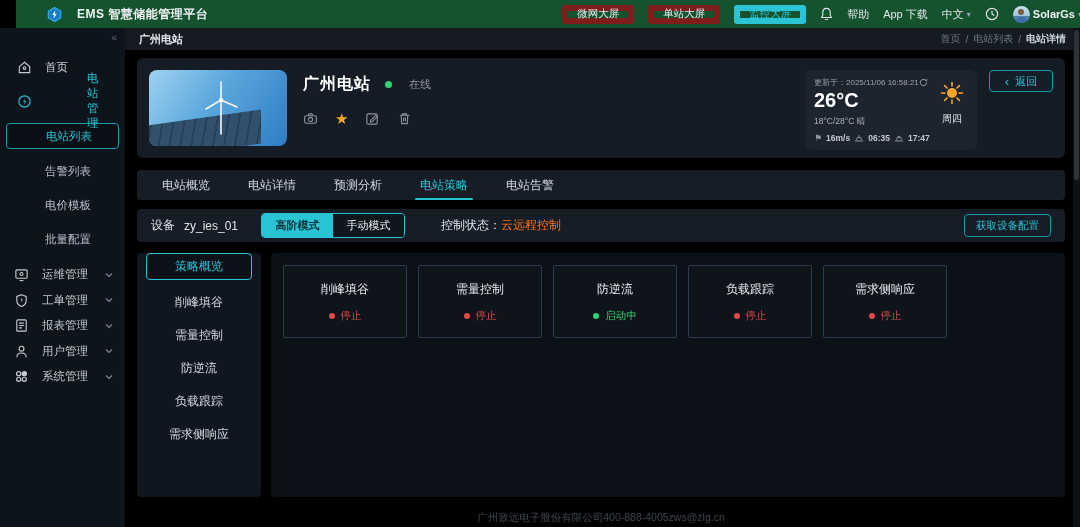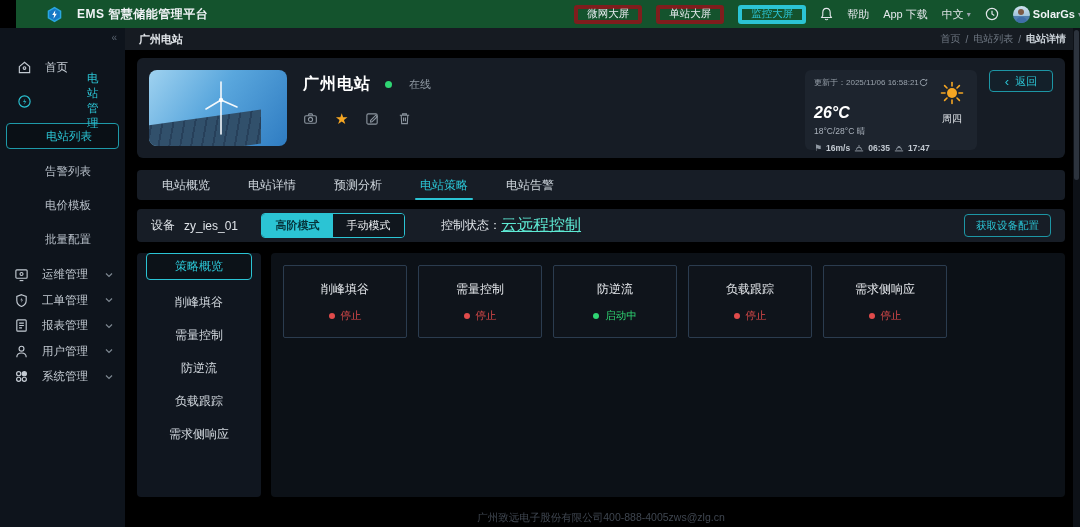--- a/index.html
+++ b/index.html
@@ -11,21 +11,21 @@
     position:relative;
     -webkit-font-smoothing:antialiased;
   }
   svg { display:block; }
 
   
   .topbar{position:absolute;top:0;left:16px;width:1080px;height:28px;background:#14532d;display:flex;align-items:center;z-index:20;}
   .logo{width:17px;height:17px;margin-left:30px;}
   .app-title{margin-left:14px;font-size:12px;font-weight:bold;color:#f0f3f6;letter-spacing:.5px;}
   .tb-right{margin-left:auto;display:flex;align-items:center;gap:14px;margin-right:14px;}
-  .screen-btn{height:19px;padding:0 9px;display:flex;align-items:center;border:4px solid #7f1d1d;border-radius:3px;font-size:10.5px;color:#e7ebef;background:transparent;cursor:pointer;}
+  .screen-btn{height:19px;padding:0 9px;display:flex;align-items:center;border:6px solid #7f1d1d;border-radius:3px;font-size:10.5px;color:#e7ebef;background:transparent;cursor:pointer;}
   .screen-btn.accent{border-color:#2bc4d4;color:#2bc4d4;}
   .tb-link{font-size:11px;color:#e2e6ea;cursor:pointer;display:flex;align-items:center;gap:3px;}
   .caret{font-size:8px;color:#9aa3ad;}
   .avatar{width:17px;height:17px;border-radius:50%;background:linear-gradient(180deg,#cfe3ef 0%,#9fc2da 60%,#4f7fae 60%);position:relative;overflow:hidden;}
   .avatar::before{content:"";position:absolute;top:3px;left:5.5px;width:6px;height:6px;border-radius:50%;background:#7c5b47;}
   .avatar::after{content:"";position:absolute;bottom:-1px;left:3px;width:11px;height:7px;border-radius:5px 5px 0 0;background:#3f6ea8;}
   .username{font-size:11px;font-weight:bold;color:#f0f3f6;}
 
   
   .sidebar{position:absolute;top:28px;left:0;width:125px;height:499px;background:#0e141c;}
@@ -59,21 +59,21 @@
   .st-name{font-size:16px;font-weight:bold;color:#fff;letter-spacing:1px;}
   .st-status{display:flex;align-items:center;gap:17px;font-size:11px;color:#8f98a2;}
   .dot{width:7px;height:7px;border-radius:50%;background:#2fd573;display:inline-block;}
   .st-actions{display:flex;gap:17px;margin-top:16px;align-items:center;}
   .act-ic{width:15px;height:15px;color:#8b949e;cursor:pointer;}
   .star{font-size:15px;color:#f5a623;line-height:15px;cursor:pointer;}
 
   
   .weather{margin-left:auto;width:172px;height:80px;background:#1d242e;border-radius:6px;padding:7px 9px;position:relative;flex:0 0 auto;}
   .w-upd{font-size:8px;color:#98a1ab;display:flex;align-items:center;}
-  .w-temp{font-size:16px;font-weight:bold;color:#fff;margin-top:16px;font-style:italic;}
+  .w-temp{font-size:20px;font-weight:bold;color:#fff;margin-top:1px;}
   .w-range{font-size:8.5px;color:#a9b1bb;margin-top:4px;}
   .w-line{font-size:8.5px;color:#a9b1bb;margin-top:5px;display:flex;align-items:center;gap:4px;}
   .w-line b{font-weight:bold;color:#c2c9d1;}
   .w-right{position:absolute;top:10px;right:12px;text-align:center;}
   .w-day{font-size:10px;color:#e2e6ea;margin-top:6px;}
   .flag{font-size:9px;color:#8f98a2;}
 
   .back-btn{margin-left:12px;width:64px;height:22px;border:1px solid #1d96a5;border-radius:4px;background:#13202a;color:#2bc4d4;font-size:11px;display:flex;align-items:center;justify-content:center;gap:6px;cursor:pointer;flex:0 0 auto;}
   .back-btn .bc{font-size:13px;line-height:11px;}
 
@@ -84,21 +84,21 @@
   .tab.active::after{content:"";position:absolute;left:14px;right:14px;bottom:0;height:2px;background:#2bc4d4;border-radius:1px;}
 
   
   .devbar{margin-top:9px;height:33px;background:#171d26;border-radius:4px;display:flex;align-items:center;padding:0 14px;}
   .dev-label{font-size:12px;color:#dfe3e8;}
   .dev-id{font-size:12px;color:#dfe3e8;margin-left:9px;}
   .mode-toggle{margin-left:23px;display:flex;border:1px solid #2bc4d4;border-radius:4px;overflow:hidden;height:25px;}
   .mode-btn{min-width:71px;padding:0 10px;display:flex;align-items:center;justify-content:center;font-size:11px;cursor:pointer;background:#10161d;color:#f0f3f6;text-align:right;}
   .mode-btn.active{background:#2bc4d4;color:#06343b;font-weight:bold;}
   .ctrl-label{margin-left:36px;font-size:12px;color:#dfe3e8;}
-  .ctrl-link{font-size:16px;color:#5eead4;text-decoration:underline;cursor:pointer;}
+  .ctrl-link{font-size:12px;color:#f97316;cursor:pointer;}
   .fetch-btn{margin-left:auto;height:23px;padding:0 11px;border:1px solid #1d96a5;border-radius:4px;background:transparent;color:#2bc4d4;font-size:10.5px;display:flex;align-items:center;cursor:pointer;}
 
   
   .crow{margin-top:11px;display:flex;gap:10px;height:244px;}
   .smenu{width:124px;background:#10161f;border-radius:4px;padding-top:0;flex:0 0 auto;}
   .smenu-item{height:33px;display:flex;align-items:center;justify-content:center;font-size:12px;color:#d3d9df;cursor:pointer;}
   .smenu-item.active{height:27px;margin:0 9px 6px 9px;border:1px solid #2bc4d4;border-radius:4px;background:#0c1218;color:#2bc4d4;}
   .cards-area{flex:1;background:#0c1117;border-radius:4px;padding:12px;}
   .cards{display:flex;gap:11px;}
   .scard{width:124px;height:73px;border:1px solid #2b3c4f;border-radius:2px;background:#0f141b;display:flex;flex-direction:column;align-items:center;justify-content:center;gap:11px;cursor:pointer;}

